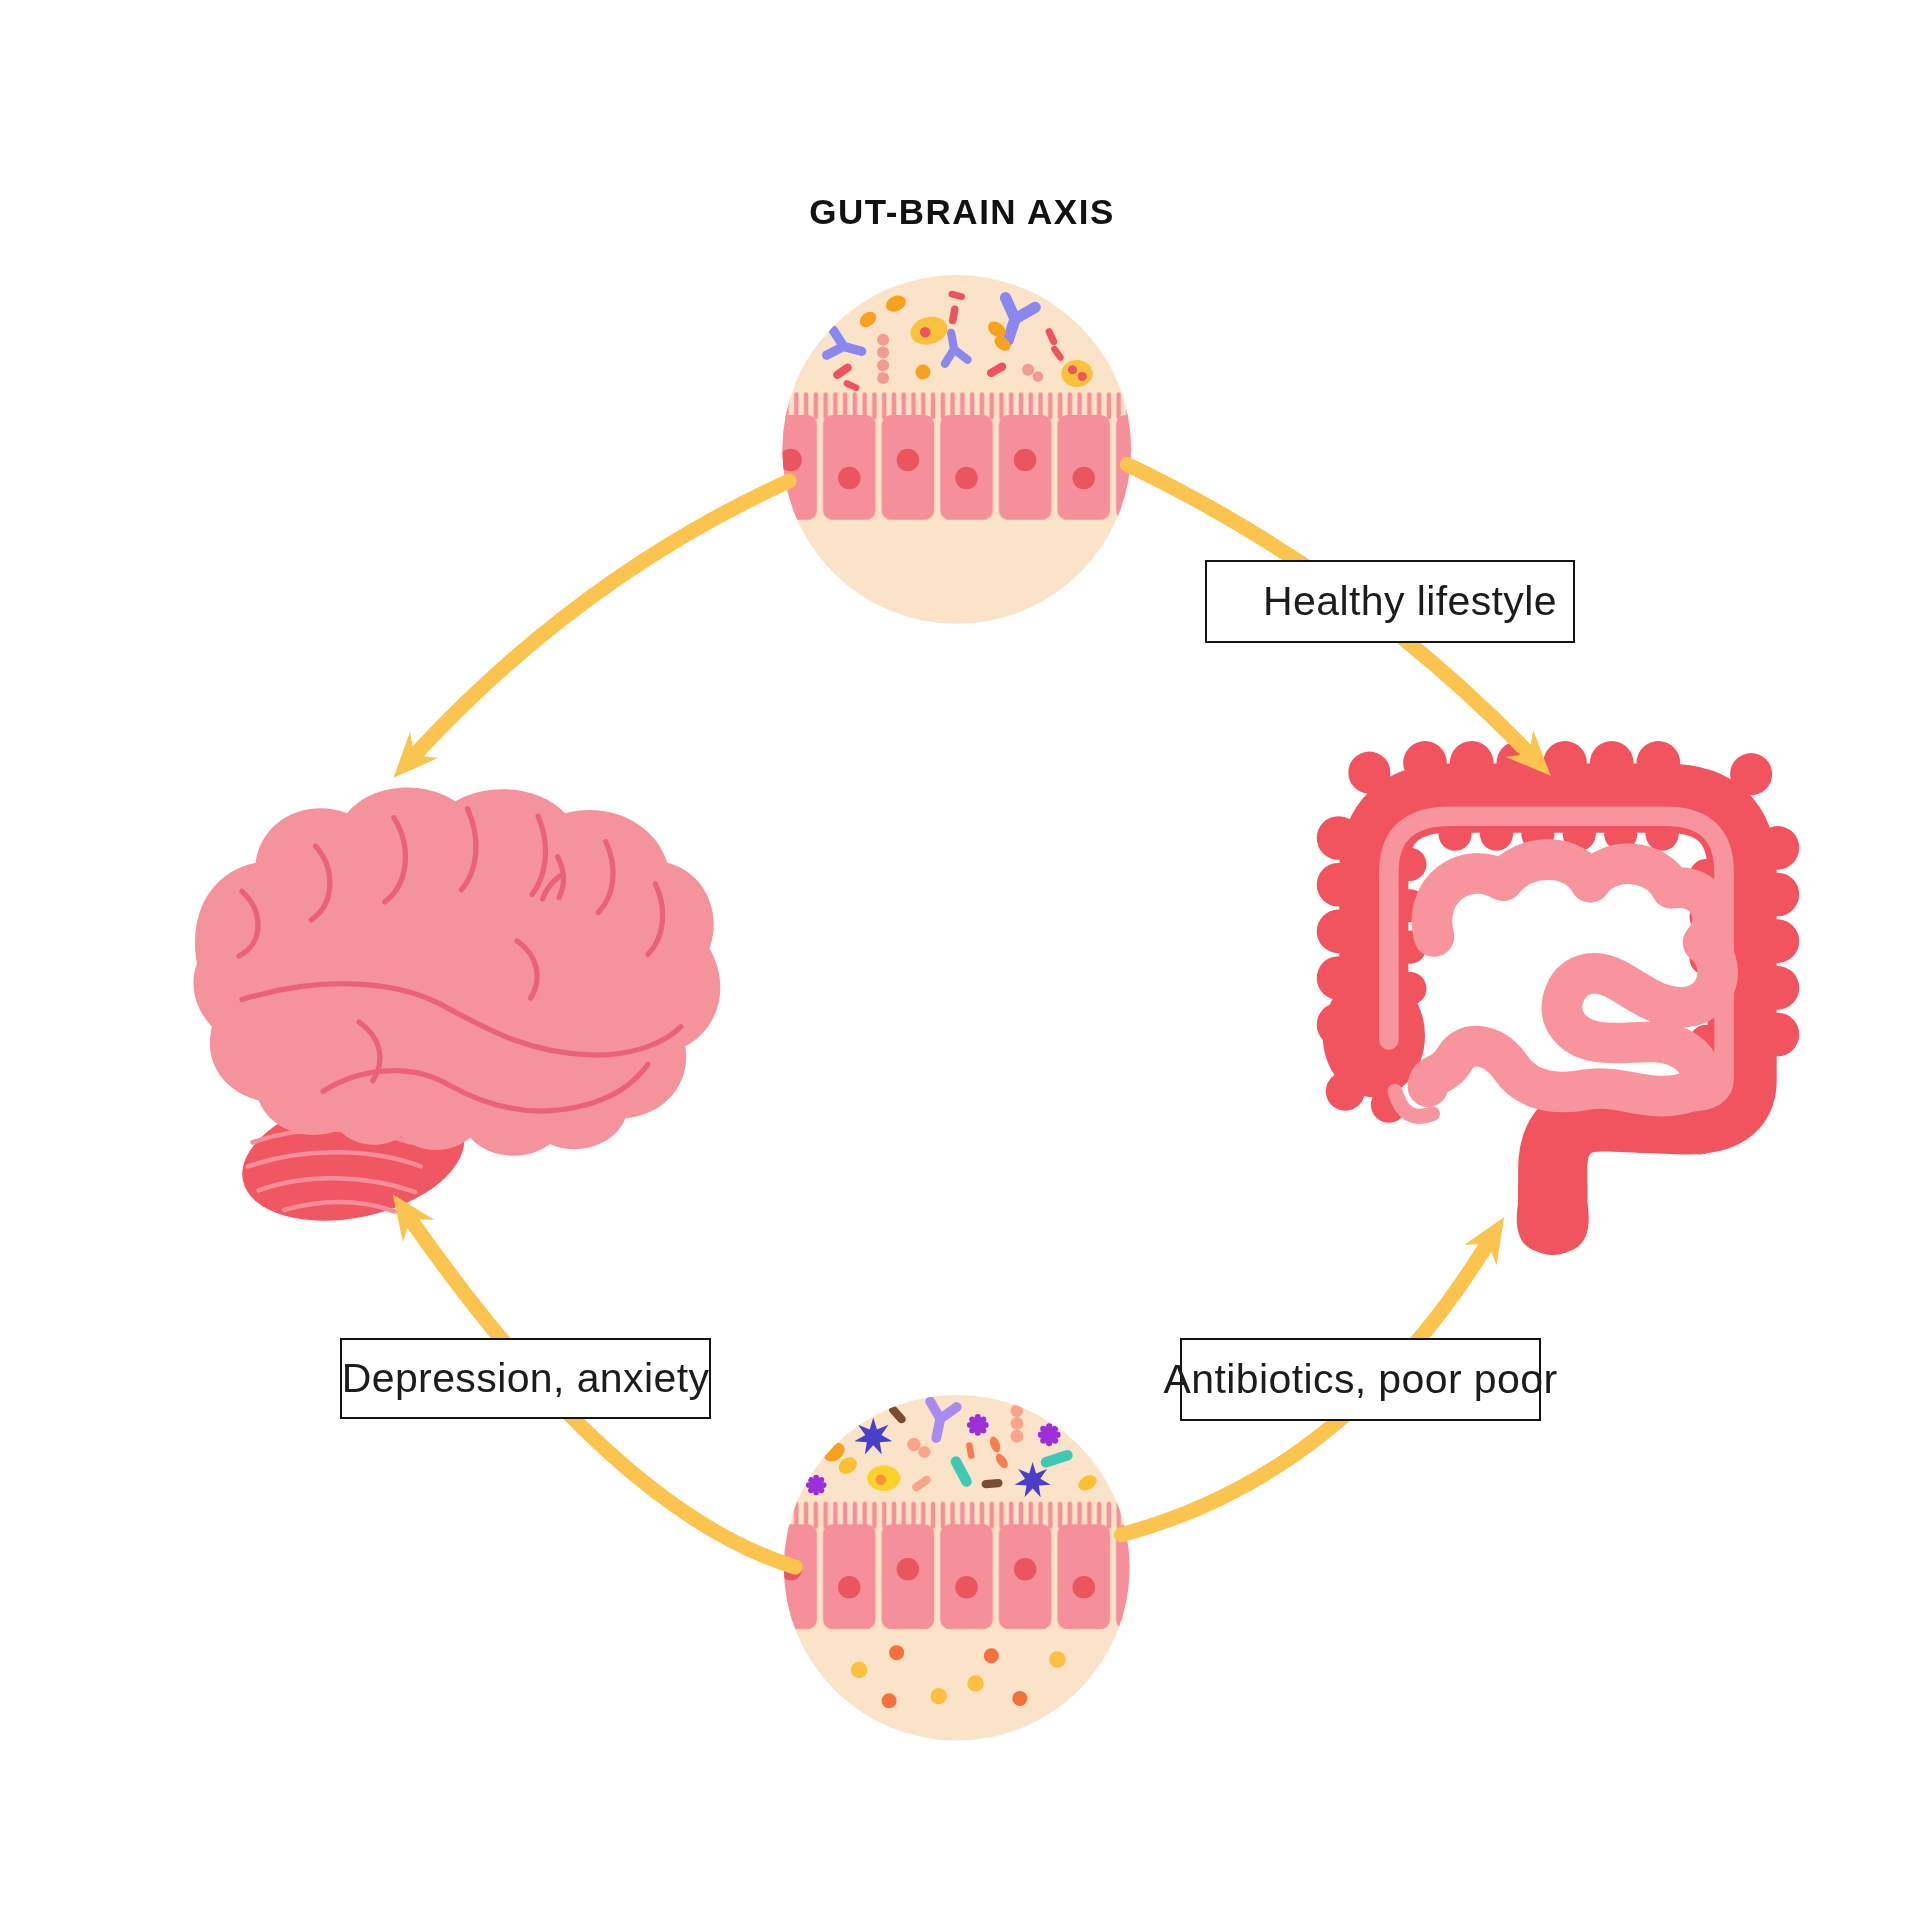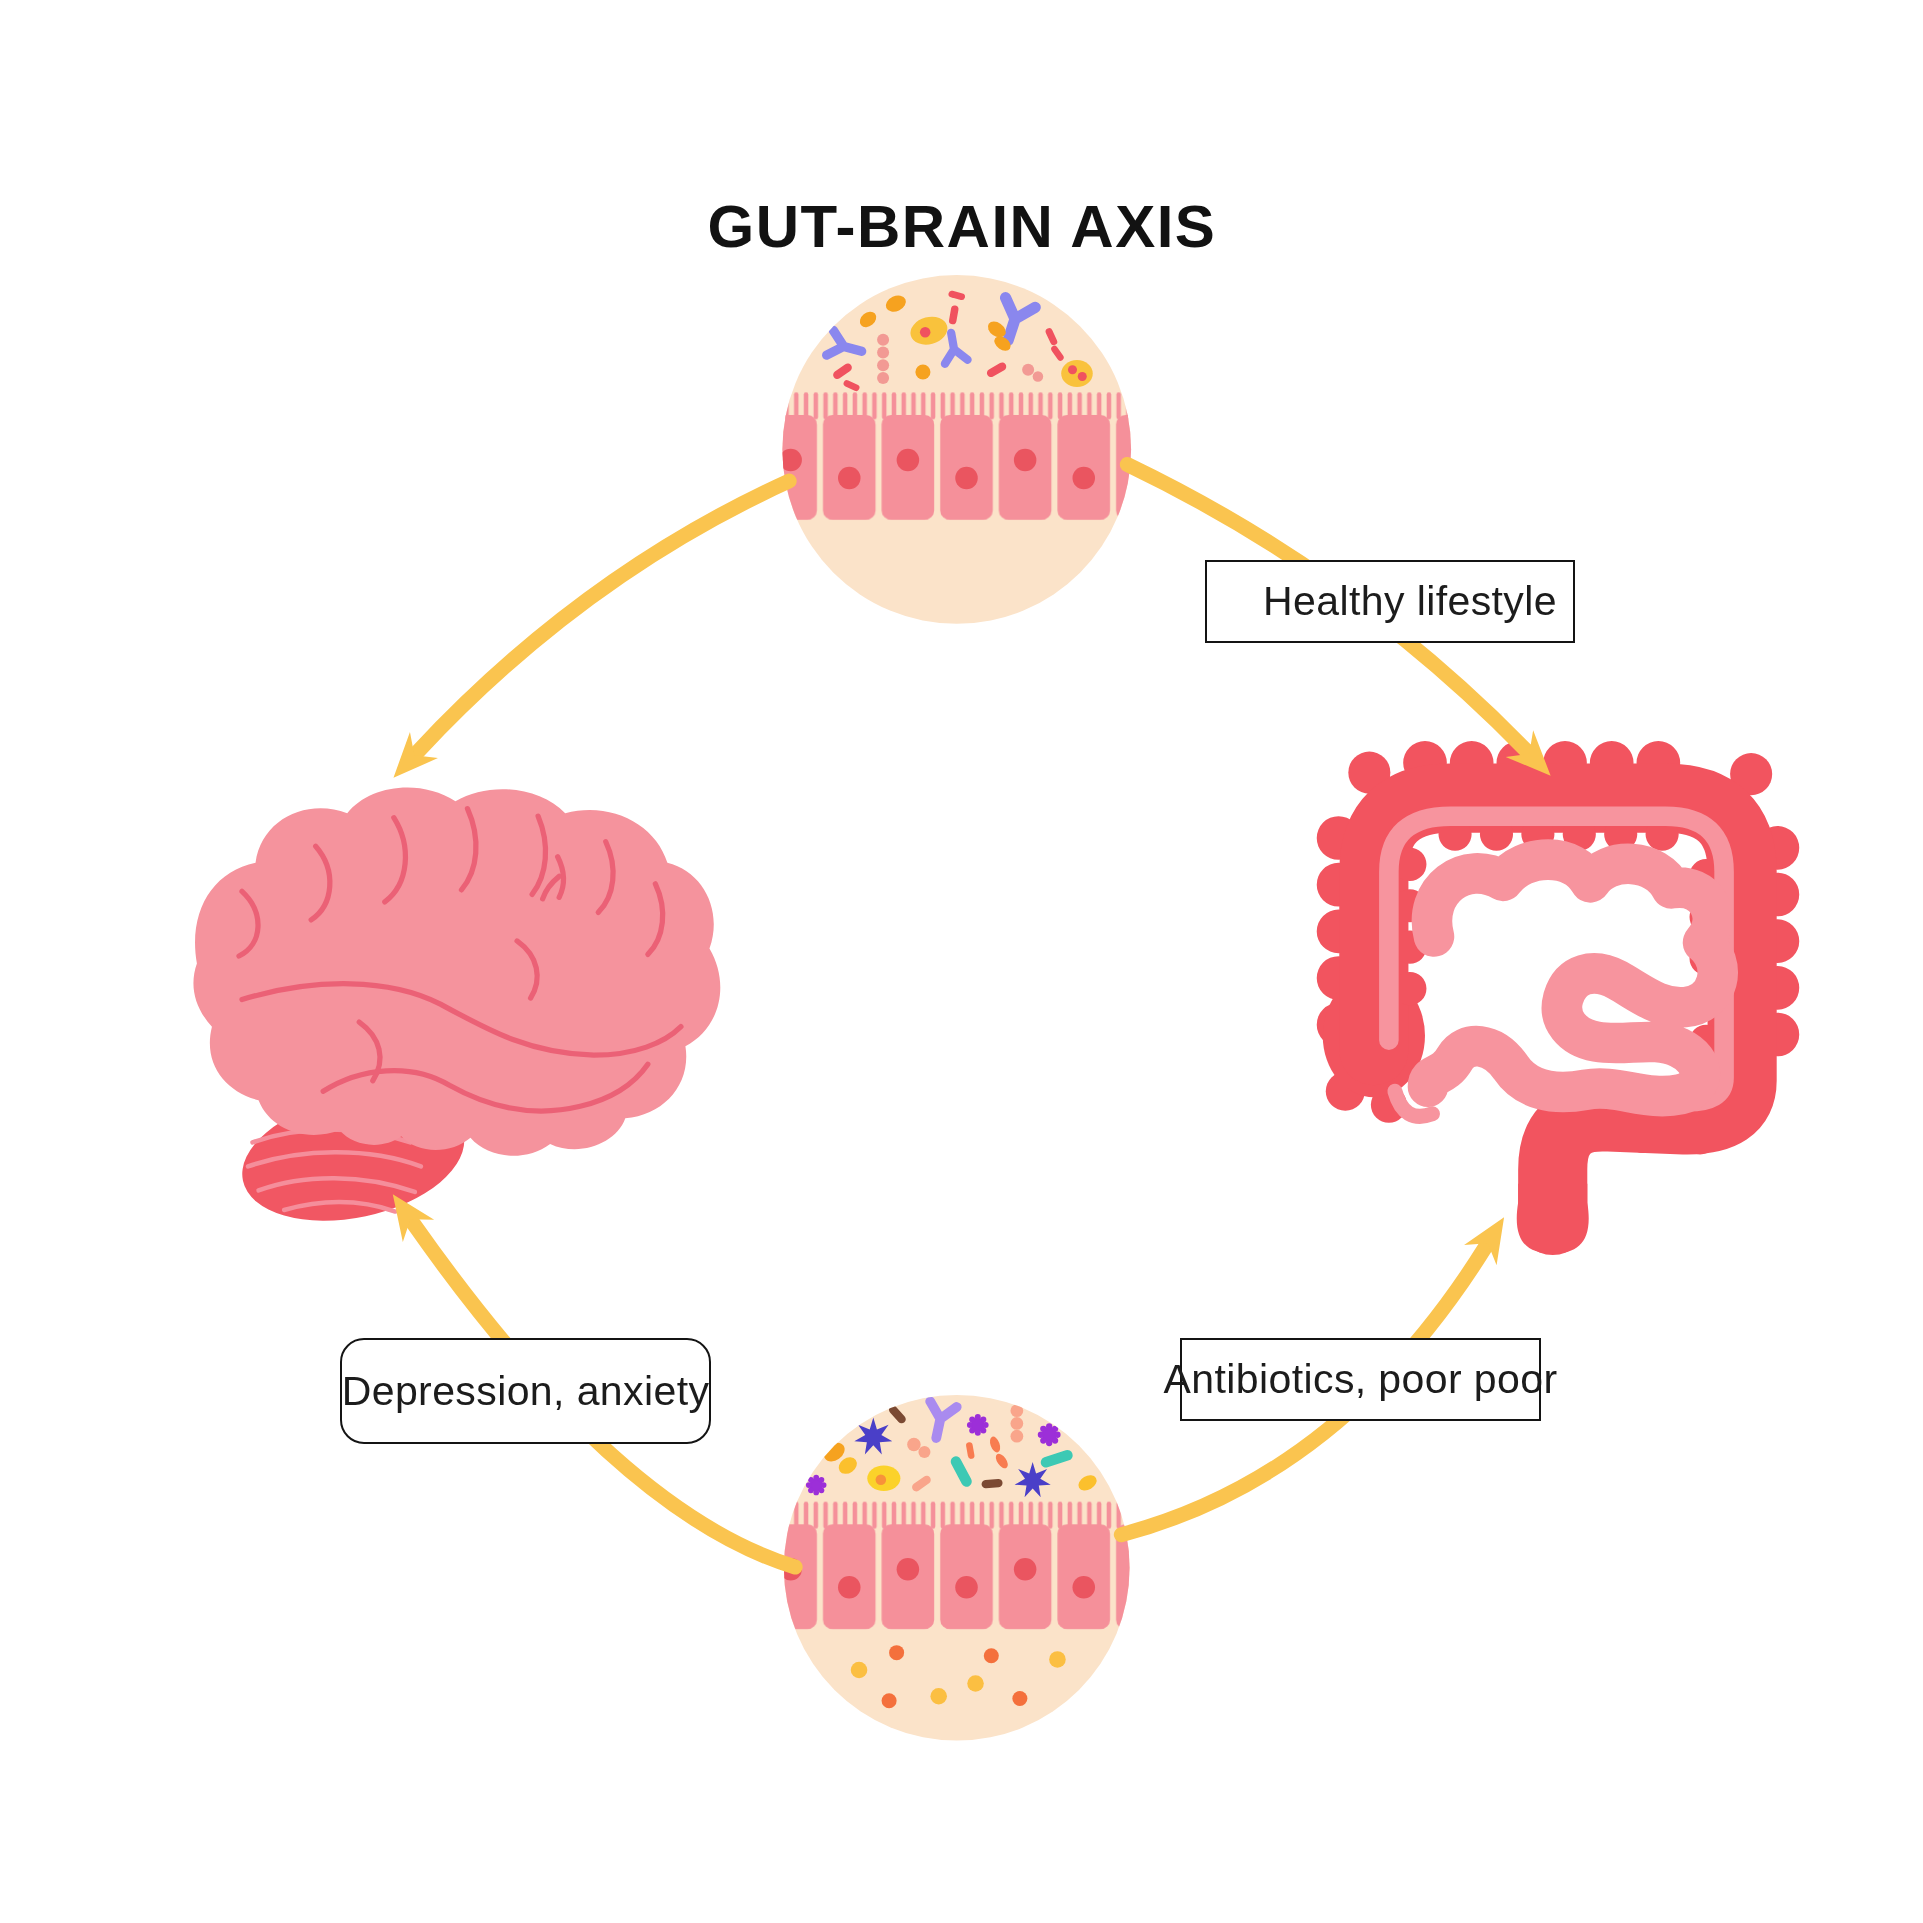--- a/index.html
+++ b/index.html
@@ -14,42 +14,42 @@
   .illustration {
     position: absolute;
     left: 0; top: 0;
   }
   .diagram-title {
     position: absolute;
     left: 0;
     top: 192px;
     width: 1924px;
     text-align: center;
-    font-size: 60px;
+    font-size: 35px;
     font-weight: 700;
     letter-spacing: 1.5px;
     color: #121212;
   }
   .label-box {
     position: absolute;
     box-sizing: border-box;
     background: #ffffff;
     border: 2.3px solid #141414;
     display: flex;
     align-items: center;
     justify-content: center;
     font-size: 41px;
     font-weight: 300;
     color: #1c1c1c;
     letter-spacing: 0.4px;
     white-space: nowrap;
   }
   .label-box.healthy-cns        { left: 349px;  top: 560px;  width: 370px; height: 83px; }
   .label-box.healthy-lifestyle  { left: 1205px; top: 560px;  width: 370px; height: 83px; padding-left: 40px; }
-  .label-box.depression-anxiety { left: 340px;  top: 1338px; width: 371px; height: 106px; border-radius: 24px; }
+  .label-box.depression-anxiety { left: 340px;  top: 1338px; width: 371px; height: 81px; }
   .label-box.antibiotics-diet   { left: 1180px; top: 1338px; width: 361px; height: 83px; }
 </style>
 </head>
 <body>
 
 <div class="canvas">
 
   <svg class="illustration" width="1924" height="1924" viewBox="0 0 2560 2560" xmlns="http://www.w3.org/2000/svg">
     <defs>
       <clipPath id="clipTop">

